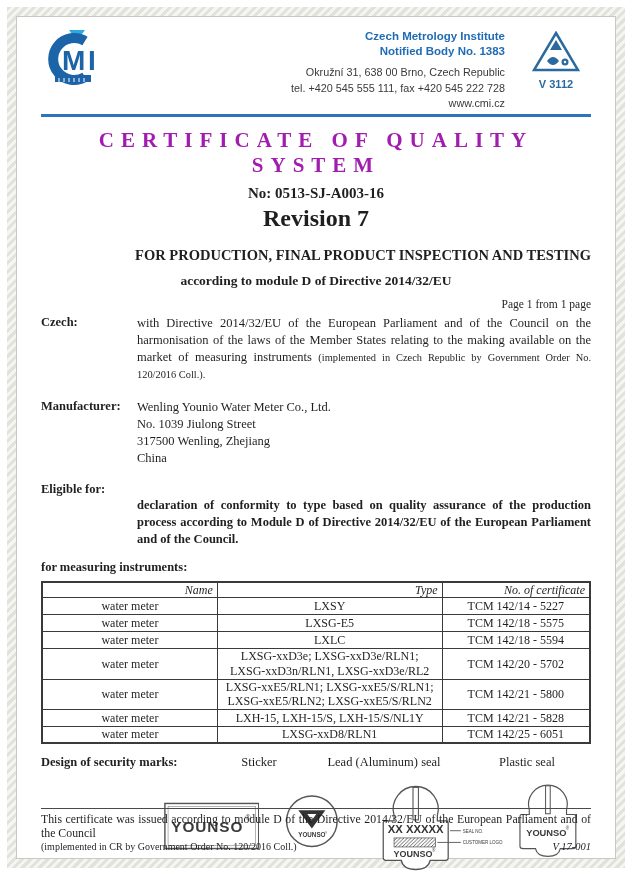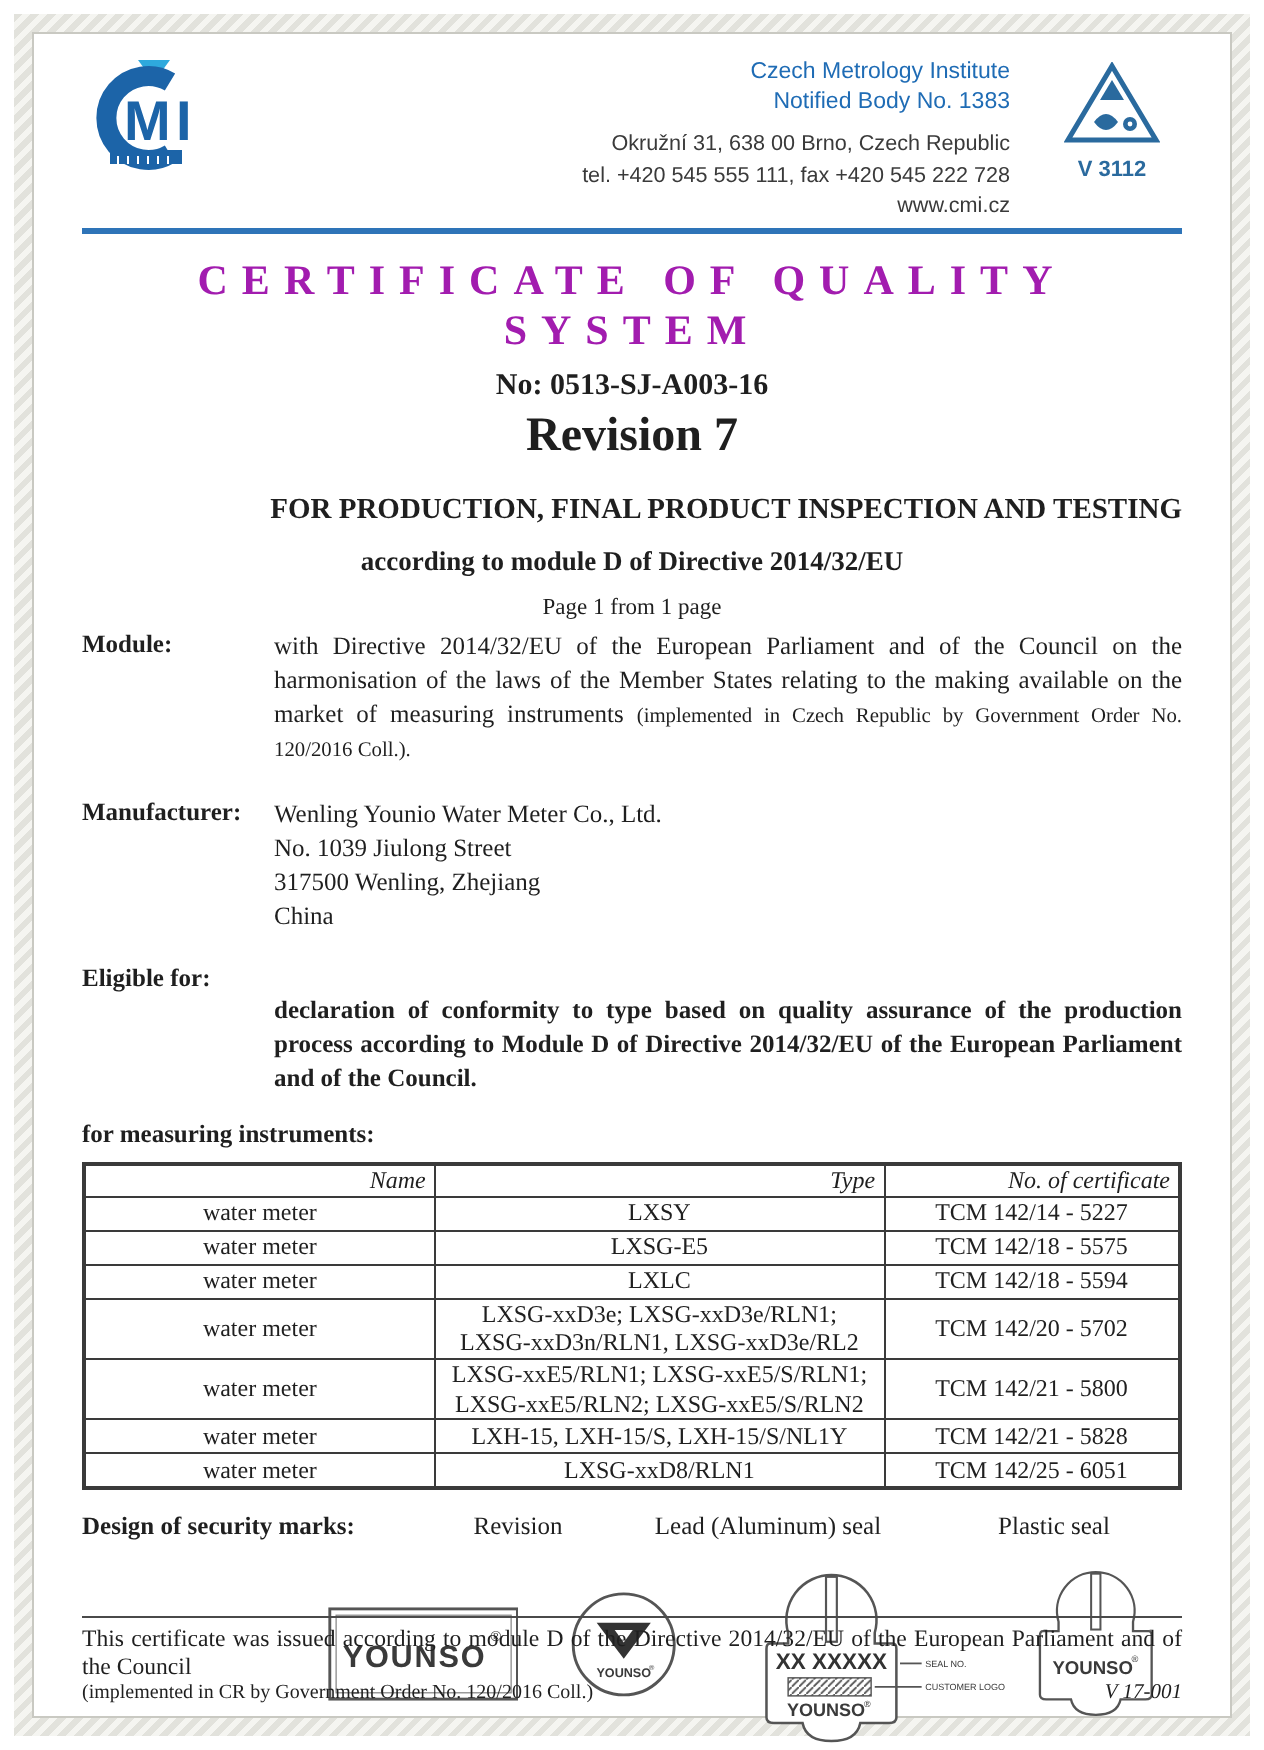--- a/index.html
+++ b/index.html
@@ -7,34 +7,34 @@
   .page { position:relative; width:632px; height:875px; background:#fff; overflow:hidden; }
   .deco-frame { position:absolute; left:7px; top:7px; right:7px; bottom:7px;
     background:repeating-linear-gradient(135deg,#e2e2dc 0 3px,#f5f5f1 3px 6px); }
   .inner { position:absolute; left:16px; top:16px; right:16px; bottom:16px;
     background:#fff; border:1px solid #c9c9c2; }
   .content { position:relative; width:100%; height:100%; padding:12px 24px 6px; }
 
   
   .header { display:flex; align-items:flex-start; }
   .header-text { flex:1; text-align:right; padding-right:16px; font-family:"Liberation Sans",sans-serif; }
-  .inst-name, .inst-body { color:#1f6cb5; font-weight:normal; font-size:11.5px; line-height:1.3; }
+  .inst-name, .inst-body { color:#1f6cb5; font-weight:bold; font-size:11.5px; line-height:1.3; }
   .inst-addr { margin-top:6px; font-size:10.8px; color:#3a3a3a; line-height:1.45; }
   .inst-line { font-size:10.8px; color:#3a3a3a; line-height:1.45; }
   .v-logo { width:70px; text-align:center; padding-top:2px; }
   .v-code { color:#2a6a9e; font-weight:bold; font-size:11px; font-family:"Liberation Sans",sans-serif; margin-top:1px; }
   .header-rule { height:3px; background:#2e74b8; margin-top:2px; }
 
   
   .cert-title { text-align:center; font-size:21px; font-weight:bold; letter-spacing:7px; margin-top:11px; color:#a21caf; }
   .cert-no { text-align:center; font-size:15px; font-weight:bold; margin-top:7px; }
   .revision { text-align:center; font-size:24px; font-weight:bold; margin-top:3px; }
   .subtitle1 { text-align:right; font-size:14.5px; font-weight:bold; margin-top:15px; }
   .subtitle2 { text-align:center; font-size:13.5px; font-weight:bold; margin-top:9px; }
-  .page-info { text-align:center; font-size:11.5px; margin-top:9px; }
+  .page-info { text-align:right; font-size:11.5px; margin-top:9px; }
 
   
   .row { display:flex; }
   .lbl { width:96px; flex-shrink:0; font-weight:bold; font-size:12.5px; }
   .body-txt { flex:1; font-size:12.5px; line-height:1.36; text-align:justify; }
   .small-note { font-size:10.4px; }
   .issued-row { margin-top:5px; }
   .manu-row { margin-top:16px; }
   .manu-lines div { font-size:12.5px; line-height:1.36; }
   .eligible-row { margin-top:15px; }
@@ -109,21 +109,21 @@
       <div class="header-rule"></div>
 
       <div class="cert-title">CERTIFICATE OF QUALITY SYSTEM</div>
       <div class="cert-no">No: 0513-SJ-A003-16</div>
       <div class="revision">Revision 7</div>
       <div class="subtitle1">FOR PRODUCTION, FINAL PRODUCT INSPECTION AND TESTING</div>
       <div class="subtitle2">according to module D of Directive 2014/32/EU</div>
       <div class="page-info">Page 1 from 1 page</div>
 
       <div class="row issued-row">
-        <div class="lbl">Module:</div>
+        <div class="lbl">Czech:</div>
         <div class="body-txt"><span>with Directive 2014/32/EU of the European Parliament and of the Council on the harmonisation of the laws of the Member States relating to the making available on the market of measuring instruments </span><span class="small-note">(implemented in Czech Republic by Government Order No. 120/2016 Coll.).</span></div>
       </div>
 
       <div class="row manu-row">
         <div class="lbl">Manufacturer:</div>
         <div class="manu-lines">
           <div>Wenling Younio Water Meter Co., Ltd.</div>
           <div>No. 1039 Jiulong Street</div>
           <div>317500 Wenling, Zhejiang</div>
           <div>China</div>
@@ -178,21 +178,21 @@
           <tr>
               <td>water meter</td>
               <td>LXSG-xxD8/RLN1</td>
               <td>TCM 142/25 - 6051</td>
             </tr>
         </tbody>
       </table>
 
       <div class="marks-row">
         <div class="marks-lbl">Design of security marks:</div>
-        <div class="mark-sticker">Revision</div>
+        <div class="mark-sticker">Sticker</div>
         <div class="mark-lead">Lead (Aluminum) seal</div>
         <div class="mark-plastic">Plastic seal</div>
       </div>
 
       <div class="seals-row">
         <div style="width:136px;"></div>
         <svg class="seal-svg" width="106" height="52" viewBox="0 0 106 52" style="margin-top:24px;">
           <rect x="1" y="1" width="104" height="50" fill="#fff" stroke="#555" stroke-width="1.6"></rect>
           <rect x="4.5" y="4.5" width="97" height="43" fill="none" stroke="#888" stroke-width="0.7"></rect>
           <text x="48" y="33" font-size="17" font-weight="bold" letter-spacing="1" text-anchor="middle" fill="#3a3a3a">YOUNSO</text>

